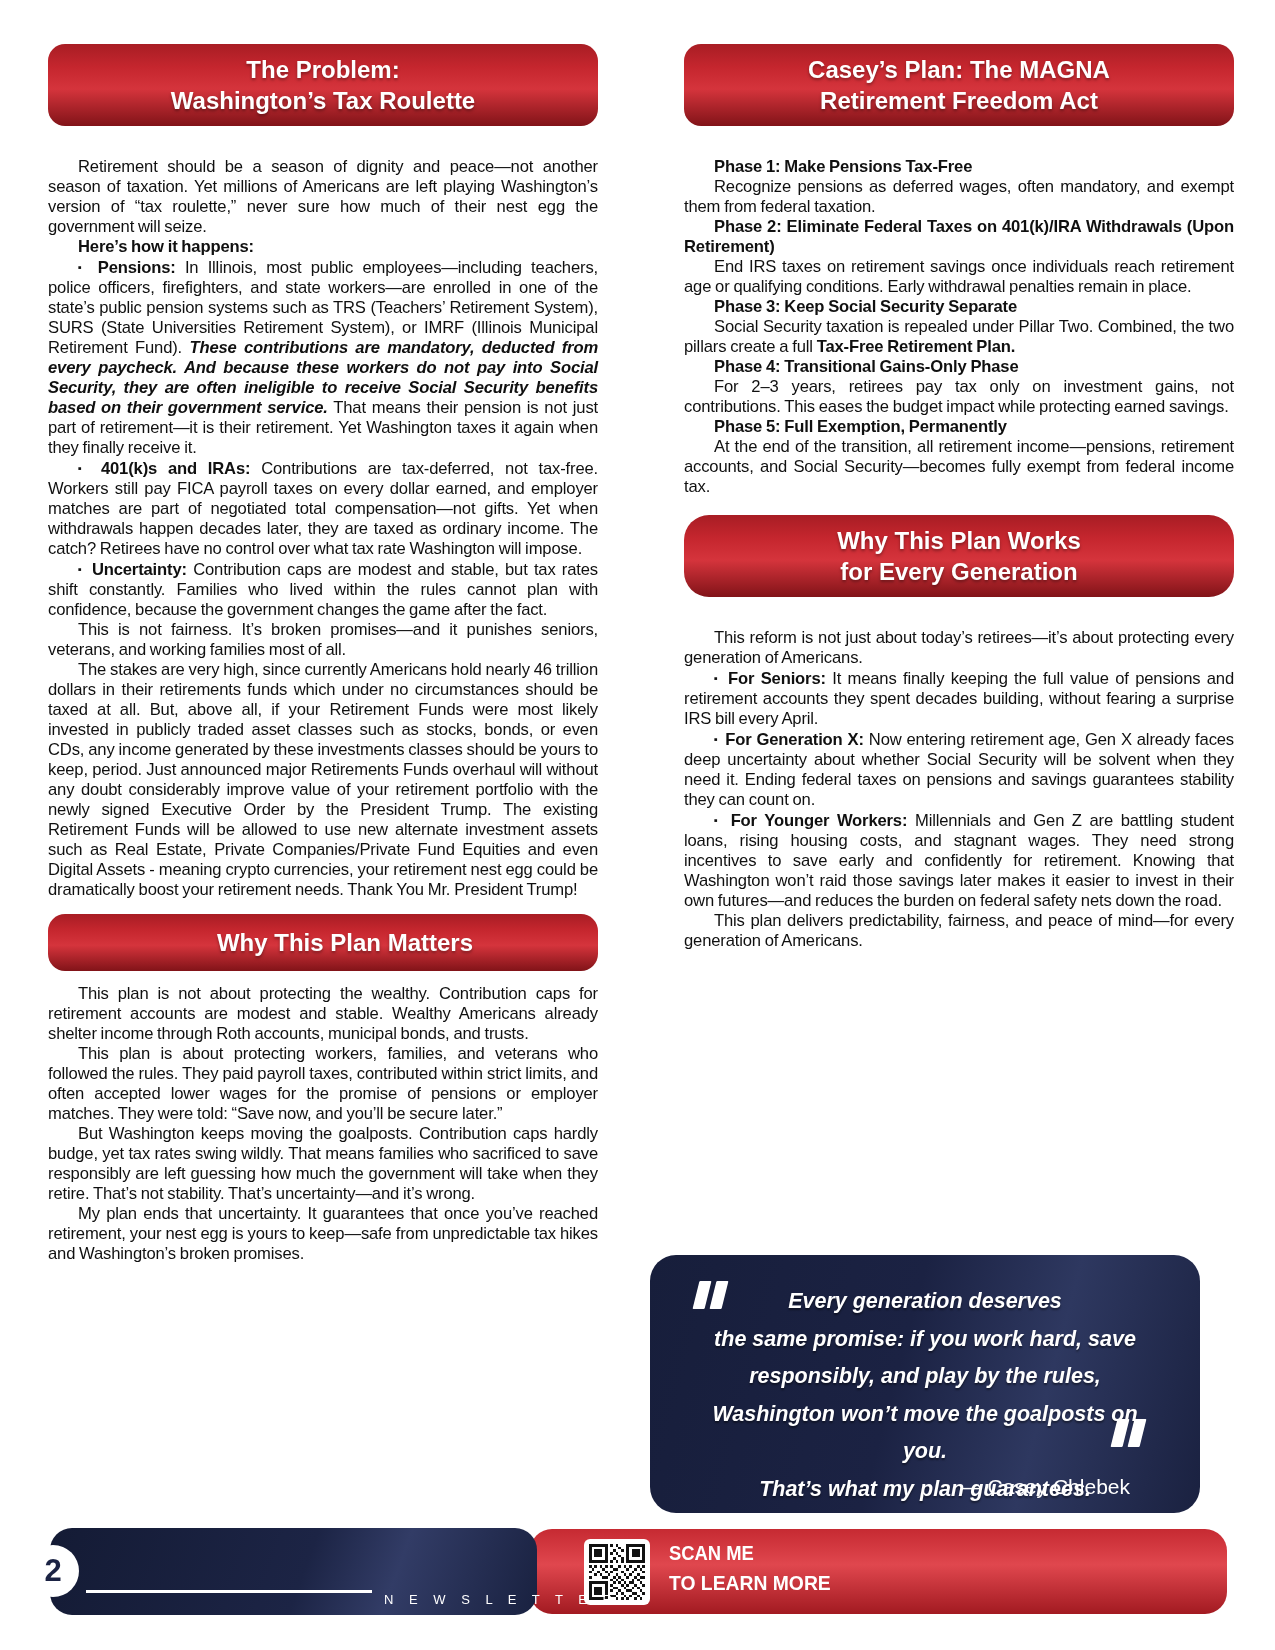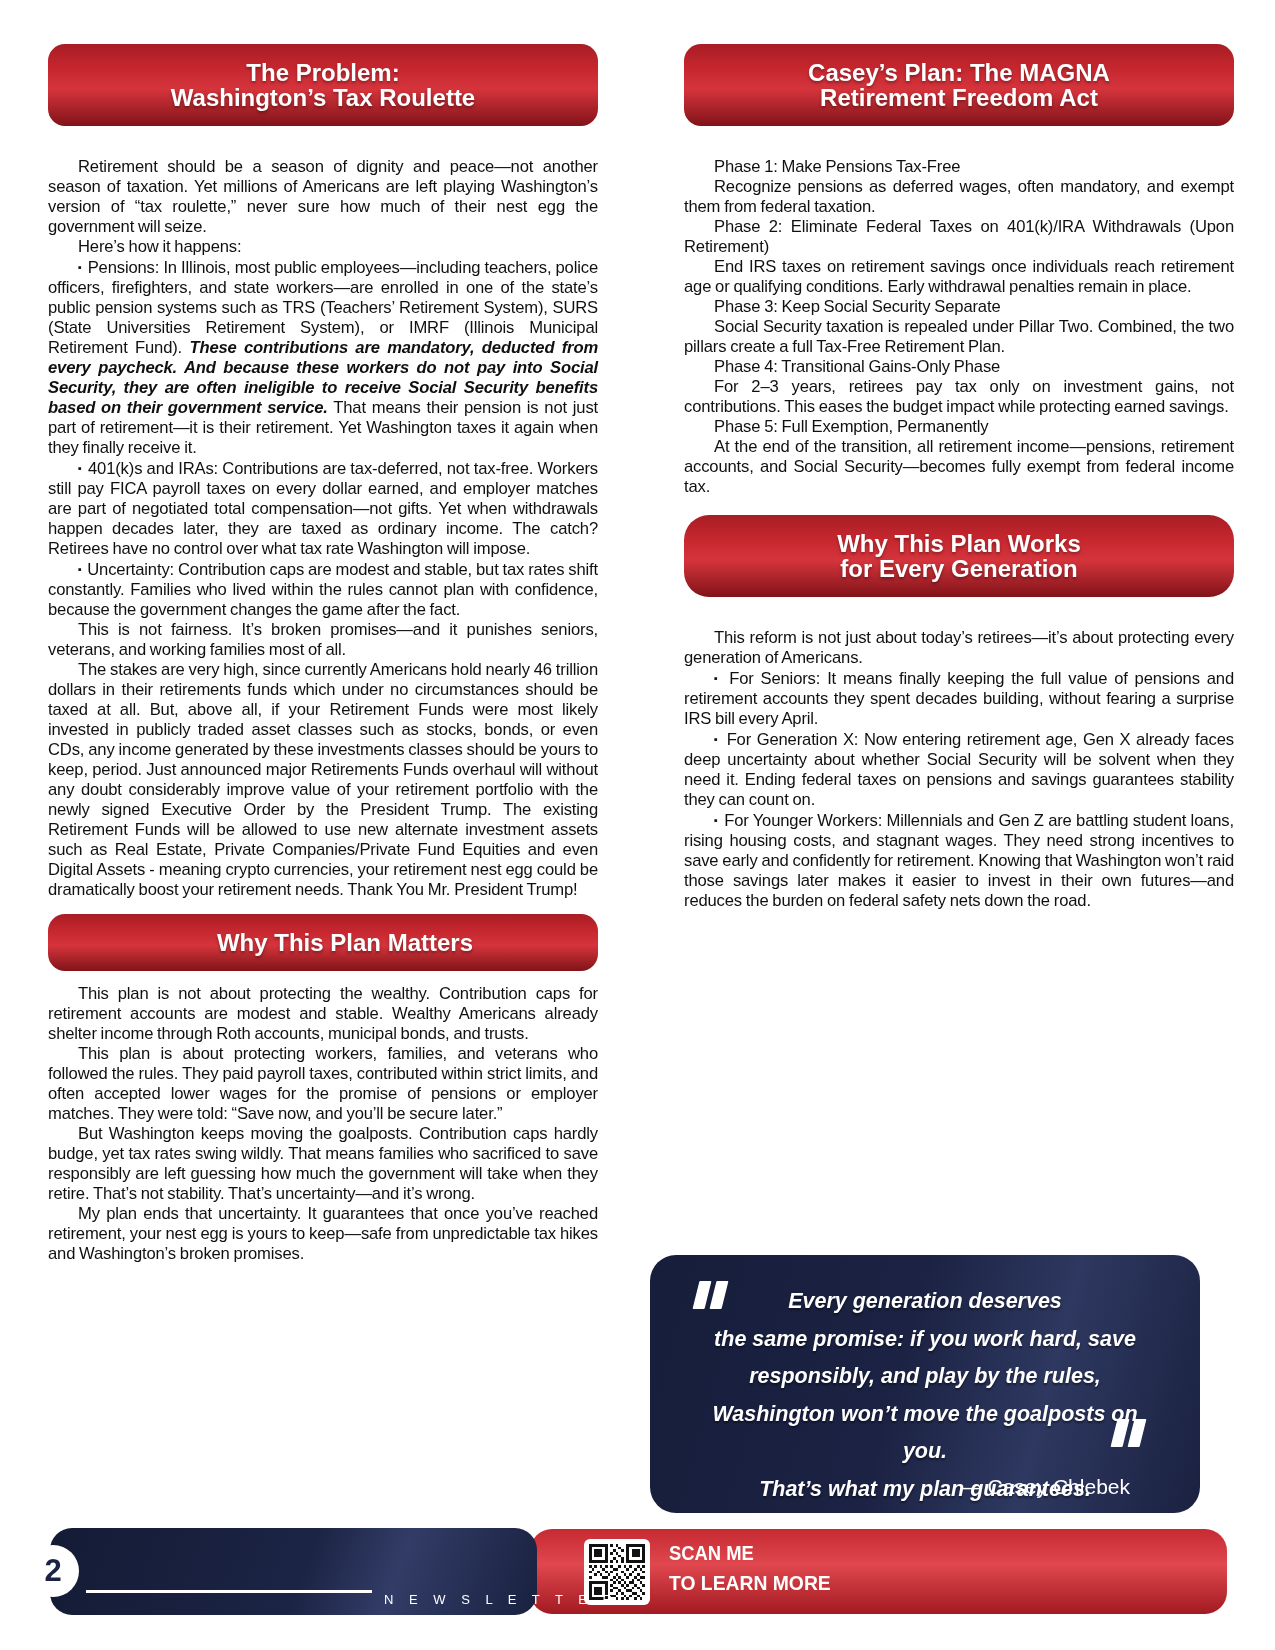--- a/index.html
+++ b/index.html
@@ -8,31 +8,31 @@
 
   
   .col{position:absolute;top:44px;width:550px;}
   .col-left{left:48px;}
   .col-right{left:684px;}
 
   
   .banner{background:linear-gradient(180deg,#a81d24 0%,#c5262e 28%,#d5343c 55%,#811318 100%);
           border-radius:17px;color:#fff;font-weight:bold;text-align:center;
           display:flex;align-items:center;justify-content:center;white-space:pre-line;
-          font-size:24px;line-height:25px;text-shadow:0 2px 3px rgba(0,0,0,.35);}
+          font-size:24px;line-height:31px;text-shadow:0 2px 3px rgba(0,0,0,.35);}
   .banner.two{height:82px;}
   .banner.one{height:57px;}
   .mt{margin-top:14px;padding-left:44px;}
   .mtb{margin-top:18px;border-radius:25px;}
 
   .flow{margin-top:31px;}
   .flow2{margin-top:13px;}
   .para{margin:0;font-size:16.6px;line-height:20px;text-align:justify;text-indent:30px;
         letter-spacing:-0.15px;word-spacing:-0.6px;}
-  .para .b{font-weight:normal;}
+  .para .b{font-weight:bold;}
   .para .bi{font-weight:bold;font-style:italic;}
   .para .bu{font-size:11px;vertical-align:2px;padding-right:3px;}
 
   
   .quote-box{position:absolute;left:650px;top:1255px;width:550px;height:258px;border-radius:26px;
              background:linear-gradient(105deg,#171e3b 0%,#1b2243 45%,#2e3860 70%,#1a2140 100%);
              color:#fff;z-index:1;}
   .quote-text{position:absolute;left:38px;right:38px;top:28px;font-weight:bold;font-style:italic;
               font-size:21.5px;line-height:37.5px;text-align:center;white-space:pre-line;
               text-shadow:0 2px 2px rgba(0,0,0,.45);}
@@ -106,20 +106,21 @@
         <p class="para"><span class="b">Phase 5: Full Exemption, Permanently</span></p>
         <p class="para"><span>At the end of the transition, all retirement income—pensions, retirement accounts, and Social Security—becomes fully exempt from federal income tax.</span></p>
       </div>
     <div class="banner two mtb">Why This Plan Works
 for Every Generation</div>
     <div class="flow">
         <p class="para"><span>This reform is not just about today’s retirees—it’s about protecting every generation of Americans.</span></p>
         <p class="para"><span class="bu">▪ </span><span class="b">For Seniors: </span><span>It means finally keeping the full value of pensions and retirement accounts they spent decades building, without fearing a surprise IRS bill every April.</span></p>
         <p class="para"><span class="bu">▪ </span><span class="b">For Generation X: </span><span>Now entering retirement age, Gen X already faces deep uncertainty about whether Social Security will be solvent when they need it. Ending federal taxes on pensions and savings guarantees stability they can count on.</span></p>
         <p class="para"><span class="bu">▪ </span><span class="b">For Younger Workers: </span><span>Millennials and Gen Z are battling student loans, rising housing costs, and stagnant wages. They need strong incentives to save early and confidently for retirement. Knowing that Washington won’t raid those savings later makes it easier to invest in their own futures—and reduces the burden on federal safety nets down the road.</span></p>
+        <p class="para"><span>This plan delivers predictability, fairness, and peace of mind—for every generation of Americans.</span></p>
       </div>
   </div>
 
   <div class="quote-box">
     <span class="qm qm-open">
         <i></i>
         <i></i>
       </span>
     <div class="quote-text">Every generation deserves
 the same promise: if you work hard, save

